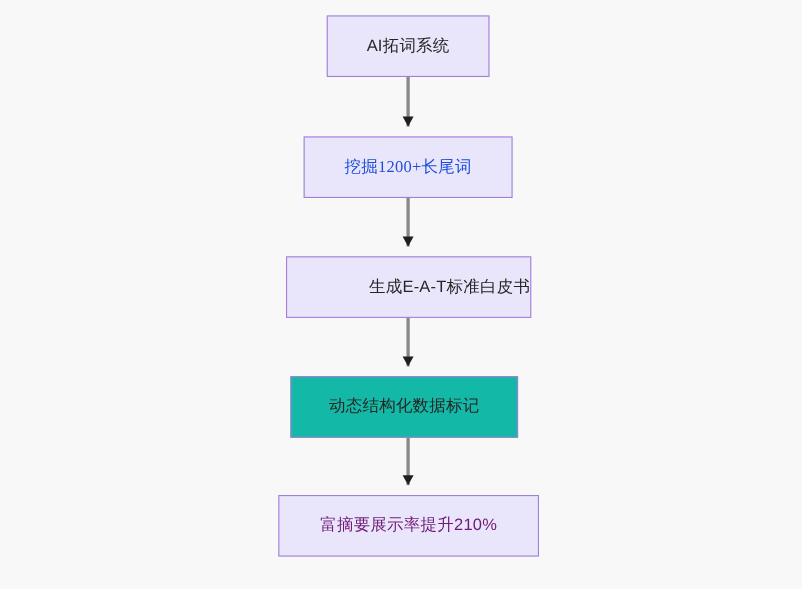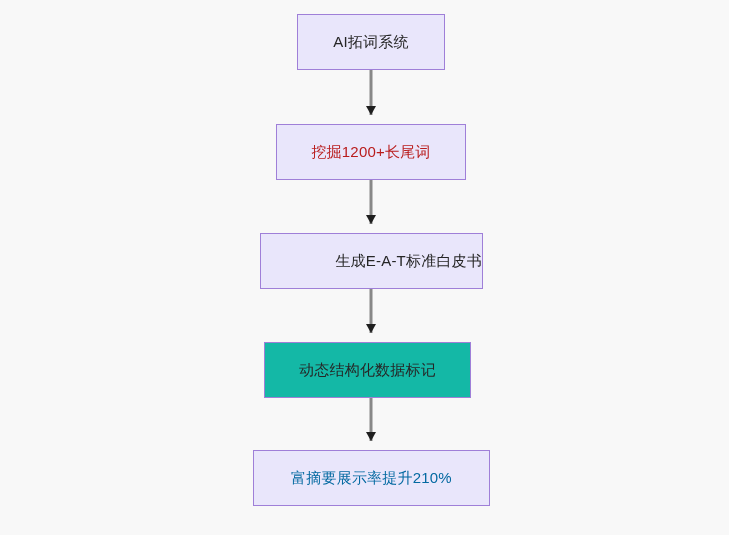--- a/index.html
+++ b/index.html
@@ -60,24 +60,24 @@
     <div class="edge" style="left: 371px; top: 180px; height: 44px; background: rgb(136, 136, 136);"></div>
     <div class="arrowhead" style="left: 371px; top: 215px; border-top-color: rgb(31, 31, 31);"></div>
     <div class="edge" style="left: 371px; top: 289px; height: 44px; background: rgb(136, 136, 136);"></div>
     <div class="arrowhead" style="left: 371px; top: 324px; border-top-color: rgb(31, 31, 31);"></div>
     <div class="edge" style="left: 371px; top: 398px; height: 43px; background: rgb(136, 136, 136);"></div>
     <div class="arrowhead" style="left: 371px; top: 432px; border-top-color: rgb(31, 31, 31);"></div>
     <div class="node" style="left: 297px; top: 14px; width: 148px; height: 56px; background: rgb(233, 230, 251); border-color: rgb(159, 127, 216);">
       <span class="node-label" style="color: rgb(38, 38, 38);">AI拓词系统</span>
     </div>
     <div class="node" style="left: 276px; top: 124px; width: 190px; height: 56px; background: rgb(233, 230, 251); border-color: rgb(159, 127, 216);">
-      <span class="node-label" style="color: #b91c1c;">挖掘1200+长尾词</span>
+      <span class="node-label" style="color: #1d4ed8; font-family: Liberation Serif, serif;">挖掘1200+长尾词</span>
     </div>
     <div class="node" style="left: 260px; top: 233px; width: 223px; height: 56px; background: rgb(233, 230, 251); border-color: rgb(159, 127, 216); justify-content: flex-end;">
       <span class="node-label" style="color: rgb(38, 38, 38);">生成E-A-T标准白皮书</span>
     </div>
     <div class="node" style="left: 264px; top: 342px; width: 207px; height: 56px; background: #14b8a6; border-color: rgb(159, 127, 216);">
       <span class="node-label" style="color: rgb(38, 38, 38);">动态结构化数据标记</span>
     </div>
     <div class="node" style="left: 253px; top: 450px; width: 237px; height: 56px; background: rgb(233, 230, 251); border-color: rgb(159, 127, 216);">
-      <span class="node-label" style="color: #0369a1;">富摘要展示率提升210%</span>
+      <span class="node-label" style="color: #701a75;">富摘要展示率提升210%</span>
     </div>
   </div>
 
 </body></html>

